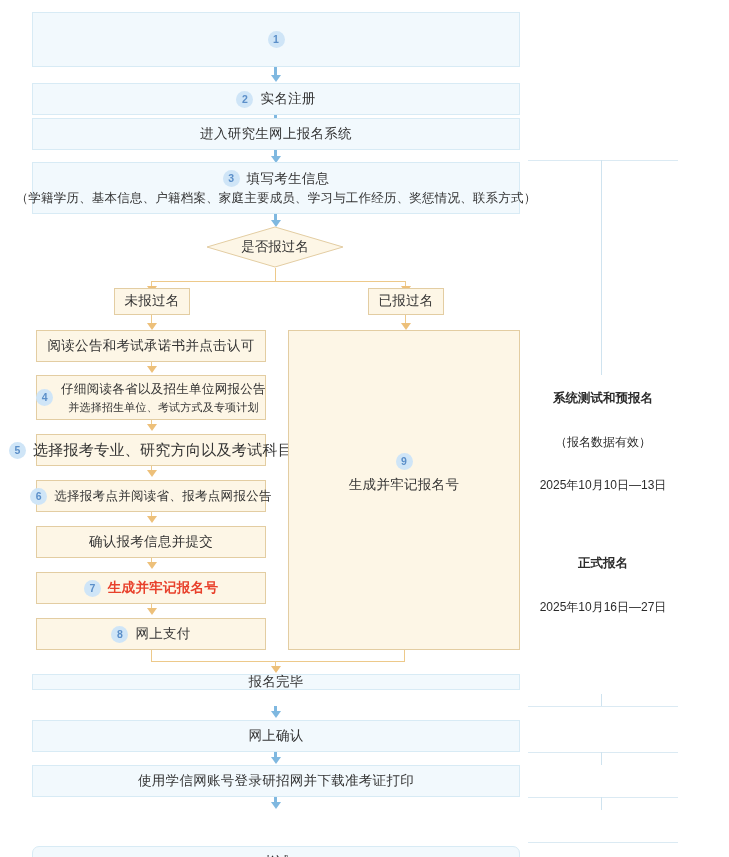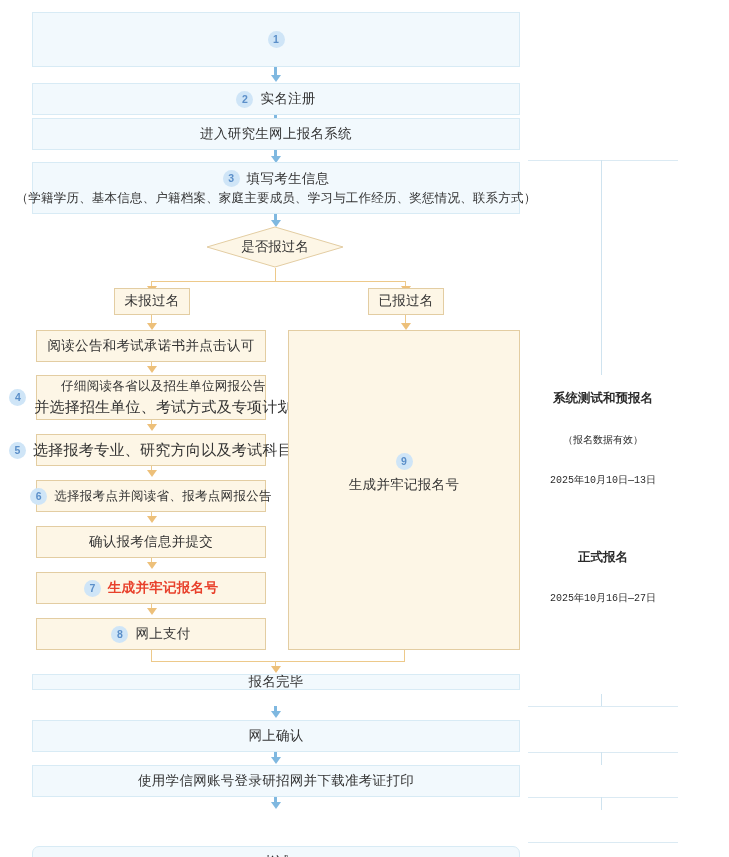--- a/index.html
+++ b/index.html
@@ -150,25 +150,24 @@
     align-items: center;
   }
   .panel-strong {
     font-size: 12.5px;
     font-weight: bold;
     color: #2b2b2b;
     white-space: nowrap;
     line-height: 1.65;
   }
   .panel-normal {
-    font-size: 10px;
+    font-size: 12px;
     color: #2b2b2b;
     white-space: nowrap;
     line-height: 1.65;
-    font-family: Liberation Mono, monospace;
   }
   .panel-gap { height: 9px; }
   .panel-inline {
     position: absolute;
     display: flex;
     align-items: center;
     justify-content: center;
     gap: 5px;
     width: 100%;
   }
@@ -245,21 +244,21 @@
     <span class="box-label">阅读公告和考试承诺书并点击认可</span>
   </div>
   <div class="vline c-orange" style="left:151px; top:362px; height:9px;"></div>
   <div class="arrow a-orange" style="left:147px; top:366px;"></div>
 
   <div class="box box-orange" style="left:36px; top:375px; width:230px; height:45px;">
     <div class="stack-row">
       <span class="badge">4</span>
       <div class="twoline">
         <span class="box-label" style="font-size:12.5px;">仔细阅读各省以及招生单位网报公告</span>
-        <span class="box-sub" style="font-size:15px;">并选择招生单位、考试方式及专项计划</span>
+        <span class="box-sub" style="font-size:11px;">并选择招生单位、考试方式及专项计划</span>
       </div>
     </div>
   </div>
   <div class="vline c-orange" style="left:151px; top:420px; height:9px;"></div>
   <div class="arrow a-orange" style="left:147px; top:424px;"></div>
 
   <div class="box box-orange" style="left:36px; top:434px; width:230px; height:32px;">
     <div class="inline-row">
       <span class="badge">5</span>
       <span class="box-label" style="font-size:15px;">选择报考专业、研究方向以及考试科目</span>

